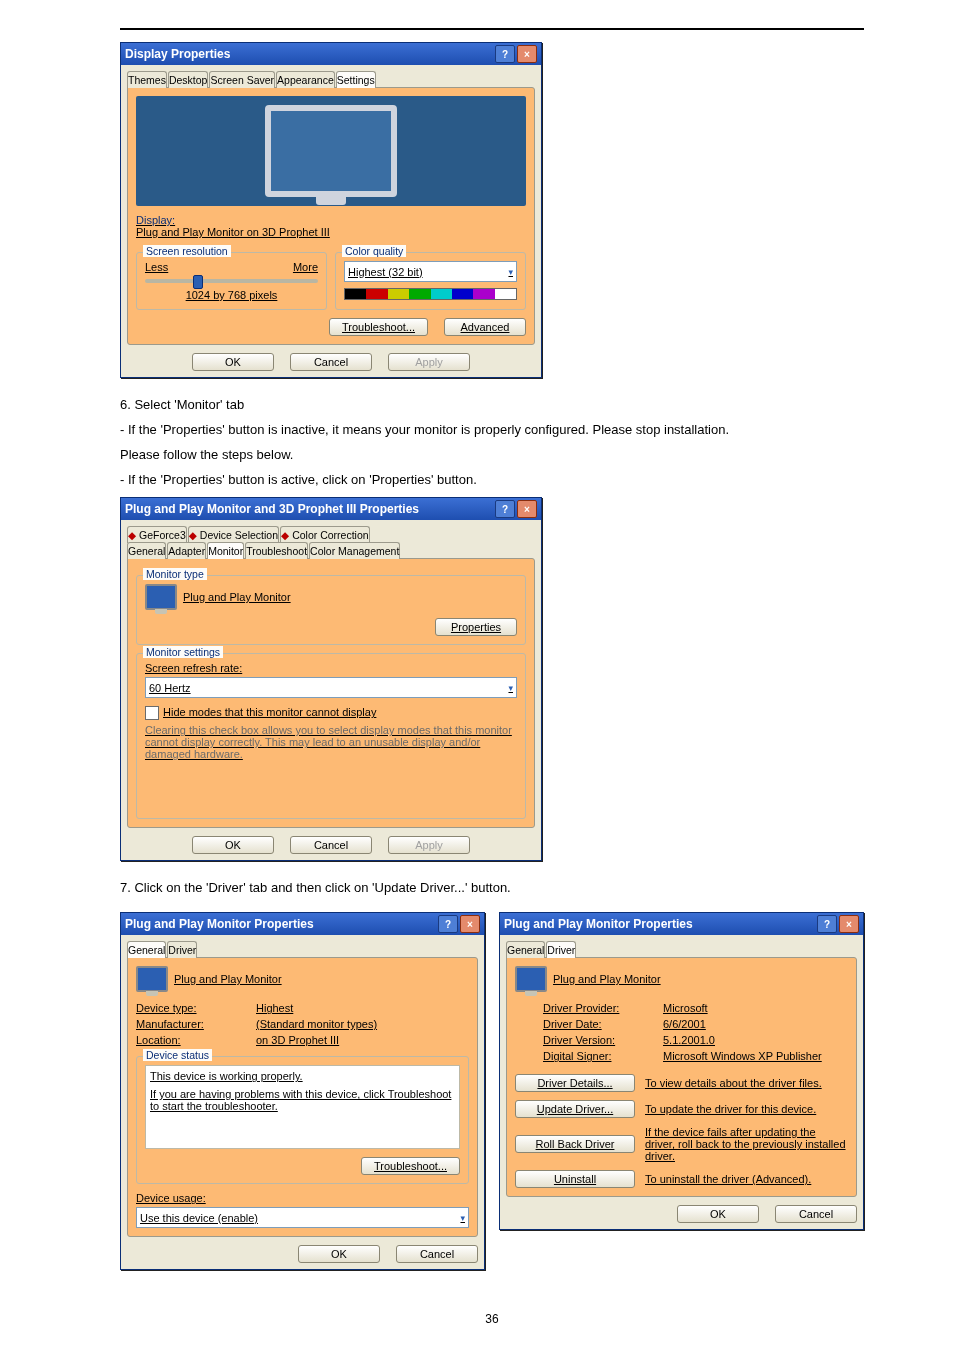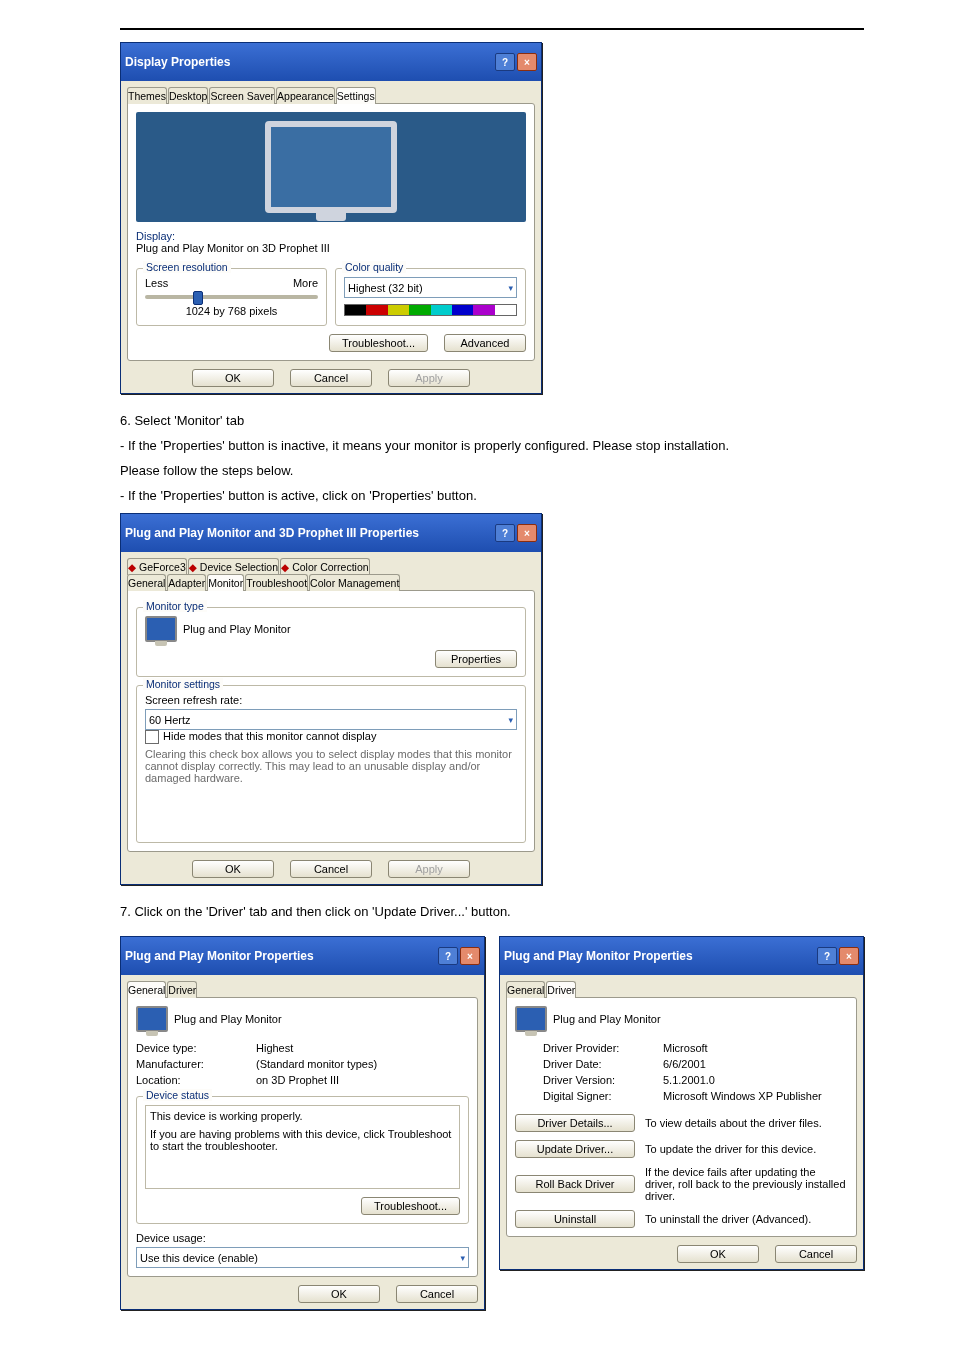--- a/index.html
+++ b/index.html
@@ -25,21 +25,21 @@
     color:#000;
     margin:8px 0 18px 0;
     box-shadow:1px 1px 0 #222;
   }
   .titlebar{
     height:22px;
     background:linear-gradient(#3b6fd4,#1e4eb0);
     color:#fff;
     font-weight:bold;
     display:flex;align-items:center;
-    padding:8px 4px;
+    padding:0 4px;
     font-size:12px;
   }
   .titlebar .spacer{flex:1}
   .titlebar .tb-btn{
     width:18px;height:16px;
     background:#e48a6c;
     border:1px solid #8a2d0f;
     margin-left:2px;
     display:flex;align-items:center;justify-content:center;
     font-size:10px;color:#fff;font-weight:bold;
@@ -54,23 +54,24 @@
     border-bottom:none;
     background:#ece9d8;
     margin-right:1px;
     border-radius:3px 3px 0 0;
     font-size:10.5px;
     color:#000;
   }
   .tab.active{background:#fdfcf9;position:relative;top:0}
   .tab-body{
     border:1px solid #9c9a8c;
-    background:#ffffff;
+    background:#fdba74;
     padding:8px;
     border-radius:0 3px 3px 3px;
+    text-decoration:underline;
   }
   .groupbox{
     border:1px solid #bdb9a7;
     border-radius:3px;
     padding:8px;
     margin-top:8px;
     position:relative;
   }
   .groupbox > .gb-legend{
     position:absolute;top:-8px;left:6px;
@@ -234,21 +235,21 @@
               <span class="btn">Properties</span>
             </div>
         </div>
         <div class="groupbox">
           <span class="gb-legend">Monitor settings</span>
           <div>Screen refresh rate:</div>
           <div class="dropdown" style="margin-top:3px">
             <span>60 Hertz</span>
               <span class="chev">▾</span>
           </div>
-          <div style="">
+          <div style="margin-top:8px">
             <span class="checkbox"></span><span>Hide modes that this monitor cannot display</span>
           </div>
           <div class="gray" style="margin-top:4px">Clearing this check box allows you to select display modes that this monitor cannot display correctly. This may lead to an unusable display and/or damaged hardware.</div>
           <div style="height:50px"></div>
         </div>
       </div>
       <div class="btn-row" style="justify-content:center">
         <span class="btn">OK</span>
         <span class="btn">Cancel</span>
         <span class="btn disabled">Apply</span>

